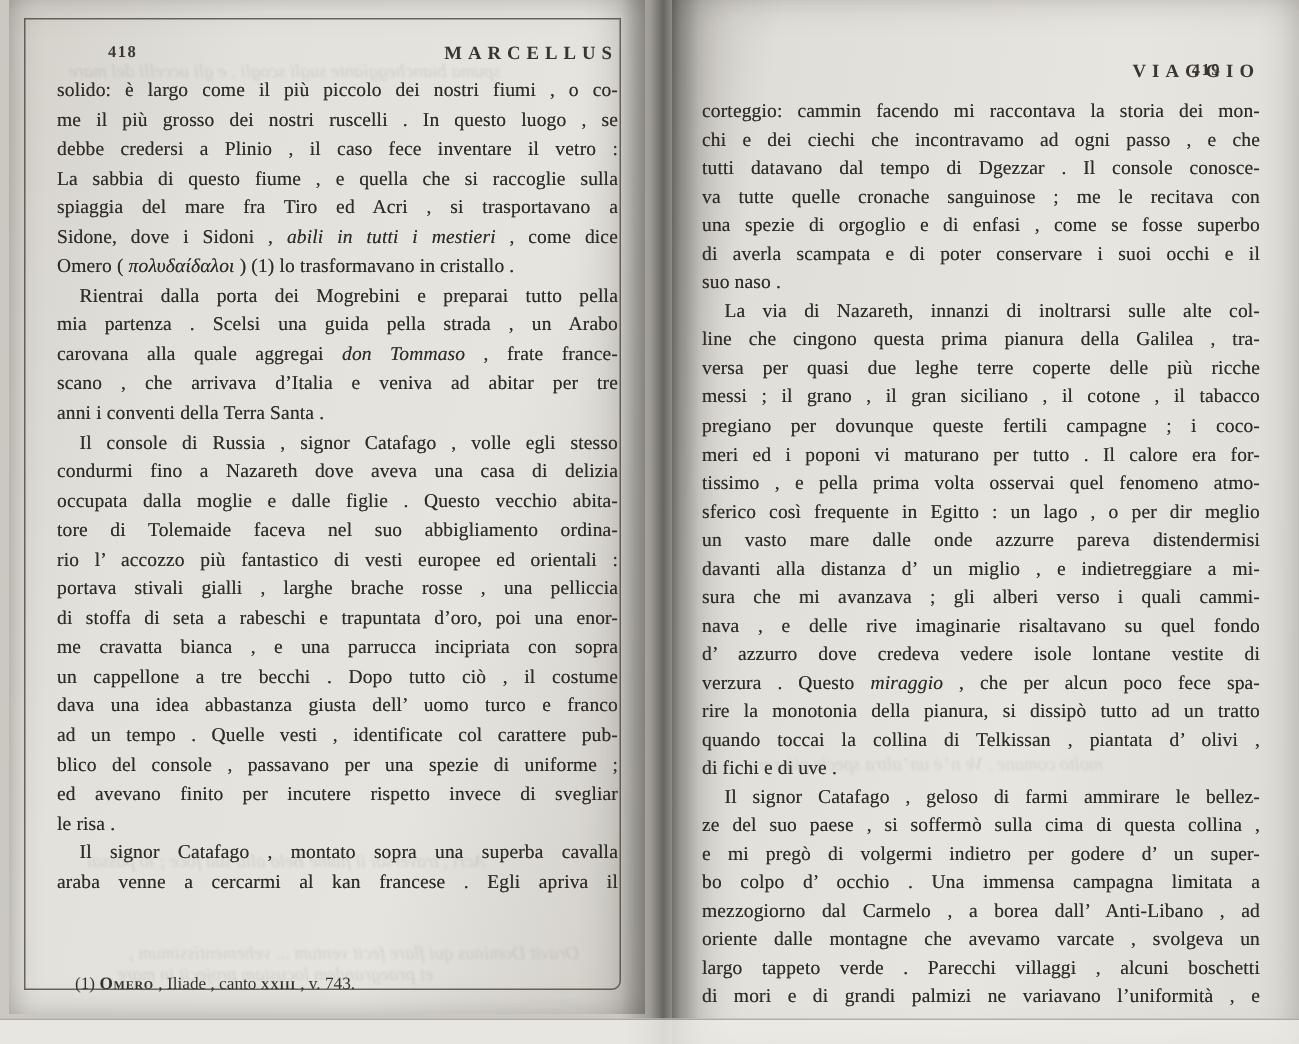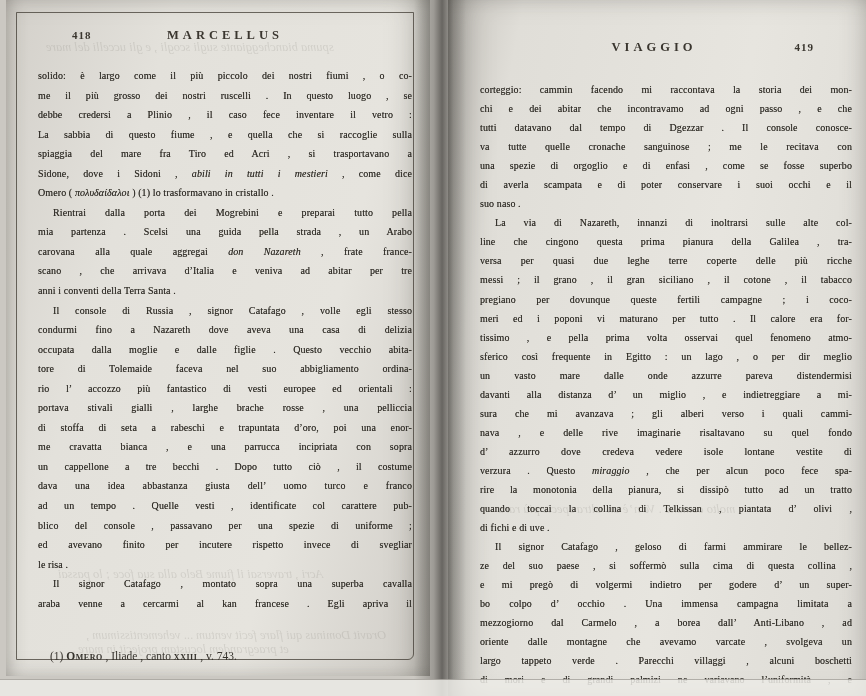--- a/index.html
+++ b/index.html
@@ -25,28 +25,28 @@
   }
   #bottom-edge{
     position:absolute;left:0;bottom:0;width:866px;height:16px;
     background:#edece7;border-top:1px solid #a9a6a0;opacity:.85;
   }
   .frame{position:absolute;border:1px solid rgba(58,53,45,.72);pointer-events:none;}
   #left-frame{left:10px;top:12px;width:396px;height:646px;border-radius:0 0 6px 0;}
   .header{position:absolute;height:16px;font-size:12.5px;font-weight:bold;color:#3a362f;}
   #left-header{left:32px;top:28px;width:374px;}
   #right-header{left:20px;top:40px;width:372px;}
-  .running-title{display:block;text-align:center;letter-spacing:4px;}
+  .running-title{display:block;text-align:right;letter-spacing:4px;}
   .pagenum{position:absolute;top:1px;font-size:11px;letter-spacing:1px;}
   #left-header .pagenum{left:34px;}
   #right-header .pagenum{right:26px;margin-left:36px;}
-  .textblock{position:absolute;font-size:10px;letter-spacing:.1px;
-    text-shadow:0 0 .4px rgba(47,44,38,.65);margin-top:16px;}
+  .textblock{position:absolute;font-size:13px;letter-spacing:.1px;
+    text-shadow:0 0 .4px rgba(47,44,38,.65);}
   #left-text{left:32px;top:50px;width:374px;line-height:19.55px;}
-  #right-text{left:32px;top:64px;width:372px;line-height:19.05px;}
+  #right-text{left:20px;top:64px;width:372px;line-height:19.05px;}
   .line{text-align:justify;text-align-last:justify;overflow:hidden;white-space:normal;}
   #left-text .line{height:19.55px;}
   #right-text .line{height:19.05px;}
   .line.plast{text-align-last:left;}
   .line.indent{text-indent:15px;}
   .sc{font-variant:small-caps;letter-spacing:.5px;font-weight:bold;}
   .footnote{position:absolute;left:44px;top:650px;font-size:11.5px;color:#35322c;}
   .ghost{position:absolute;color:#5f5c54;opacity:.14;filter:blur(.6px);
     font-style:italic;font-size:12.5px;white-space:nowrap;pointer-events:none;}
   .ghost.mirror{transform:scaleX(-1);transform-origin:center;}
@@ -65,21 +65,21 @@
     <div class="textblock" id="left-text">
         <div class="line">solido: è largo come il più piccolo dei nostri fiumi , o co-</div>
         <div class="line">me il più grosso dei nostri ruscelli . In questo luogo , se</div>
         <div class="line">debbe credersi a Plinio , il caso fece inventare il vetro :</div>
         <div class="line">La sabbia di questo fiume , e quella che si raccoglie sulla</div>
         <div class="line">spiaggia del mare fra Tiro ed Acri , si trasportavano a</div>
         <div class="line">Sidone, dove i Sidoni , <i>abili in tutti i mestieri</i> , come dice</div>
         <div class="line plast">Omero ( <i>πολυδαίδαλοι</i> ) (1) lo trasformavano in cristallo .</div>
         <div class="line indent">Rientrai dalla porta dei Mogrebini e preparai tutto pella</div>
         <div class="line">mia partenza . Scelsi una guida pella strada , un Arabo</div>
-        <div class="line">carovana alla quale aggregai <i>don Nazareth</i> , frate france-</div>
+        <div class="line">carovana alla quale aggregai <i>don Tommaso</i> , frate france-</div>
         <div class="line">scano , che arrivava d’Italia e veniva ad abitar per tre</div>
         <div class="line plast">anni i conventi della Terra Santa .</div>
         <div class="line indent">Il console di Russia , signor Catafago , volle egli stesso</div>
         <div class="line">condurmi fino a Nazareth dove aveva una casa di delizia</div>
         <div class="line">occupata dalla moglie e dalle figlie . Questo vecchio abita-</div>
         <div class="line">tore di Tolemaide faceva nel suo abbigliamento ordina-</div>
         <div class="line">rio l’ accozzo più fantastico di vesti europee ed orientali :</div>
         <div class="line">portava stivali gialli , larghe brache rosse , una pelliccia</div>
         <div class="line">di stoffa di seta a rabeschi e trapuntata d’oro, poi una enor-</div>
         <div class="line">me cravatta bianca , e una parrucca incipriata con sopra</div>
@@ -102,21 +102,21 @@
   </div>
 
   <div class="page" id="right-page">
 
     <div class="header" id="right-header">
       <span class="running-title">VIAGGIO</span>
       <span class="pagenum">419</span>
     </div>
     <div class="textblock" id="right-text">
         <div class="line">corteggio: cammin facendo mi raccontava la storia dei mon-</div>
-        <div class="line">chi e dei abitar che incontravamo ad ogni passo , e che</div>
+        <div class="line">chi e dei ciechi che incontravamo ad ogni passo , e che</div>
         <div class="line">tutti datavano dal tempo di Dgezzar . Il console conosce-</div>
         <div class="line">va tutte quelle cronache sanguinose ; me le recitava con</div>
         <div class="line">una spezie di orgoglio e di enfasi , come se fosse superbo</div>
         <div class="line">di averla scampata e di poter conservare i suoi occhi e il</div>
         <div class="line plast">suo naso .</div>
         <div class="line indent">La via di Nazareth, innanzi di inoltrarsi sulle alte col-</div>
         <div class="line">line che cingono questa prima pianura della Galilea , tra-</div>
         <div class="line">versa per quasi due leghe terre coperte delle più ricche</div>
         <div class="line">messi ; il grano , il gran siciliano , il cotone , il tabacco</div>
         <div class="line">pregiano per dovunque queste fertili campagne ; i coco-</div>

